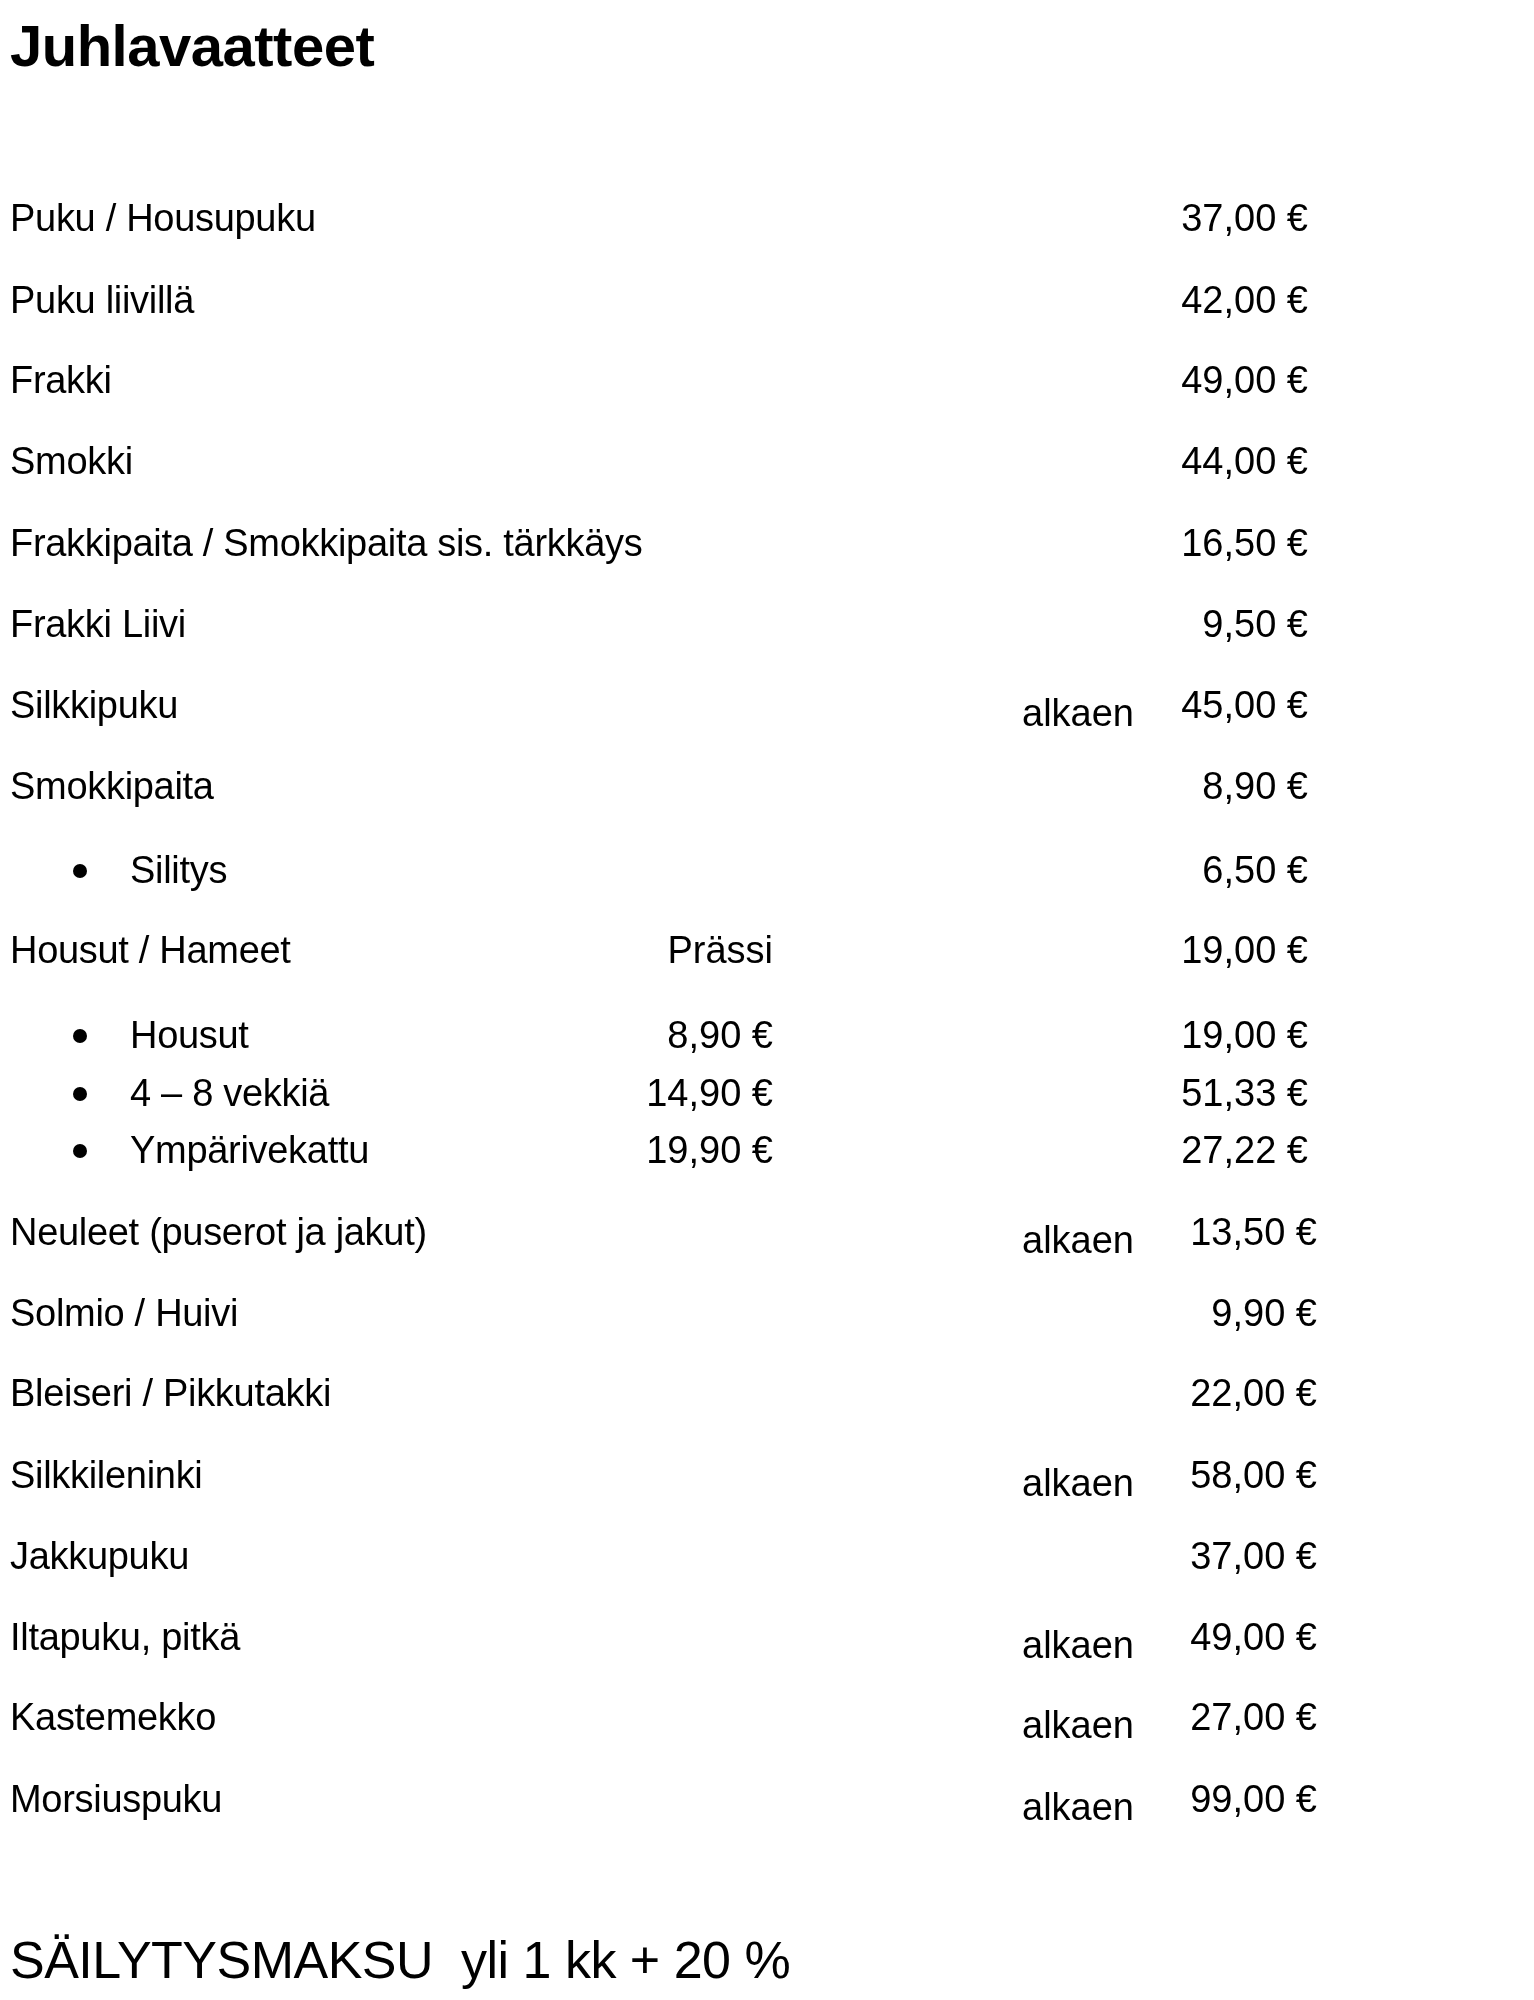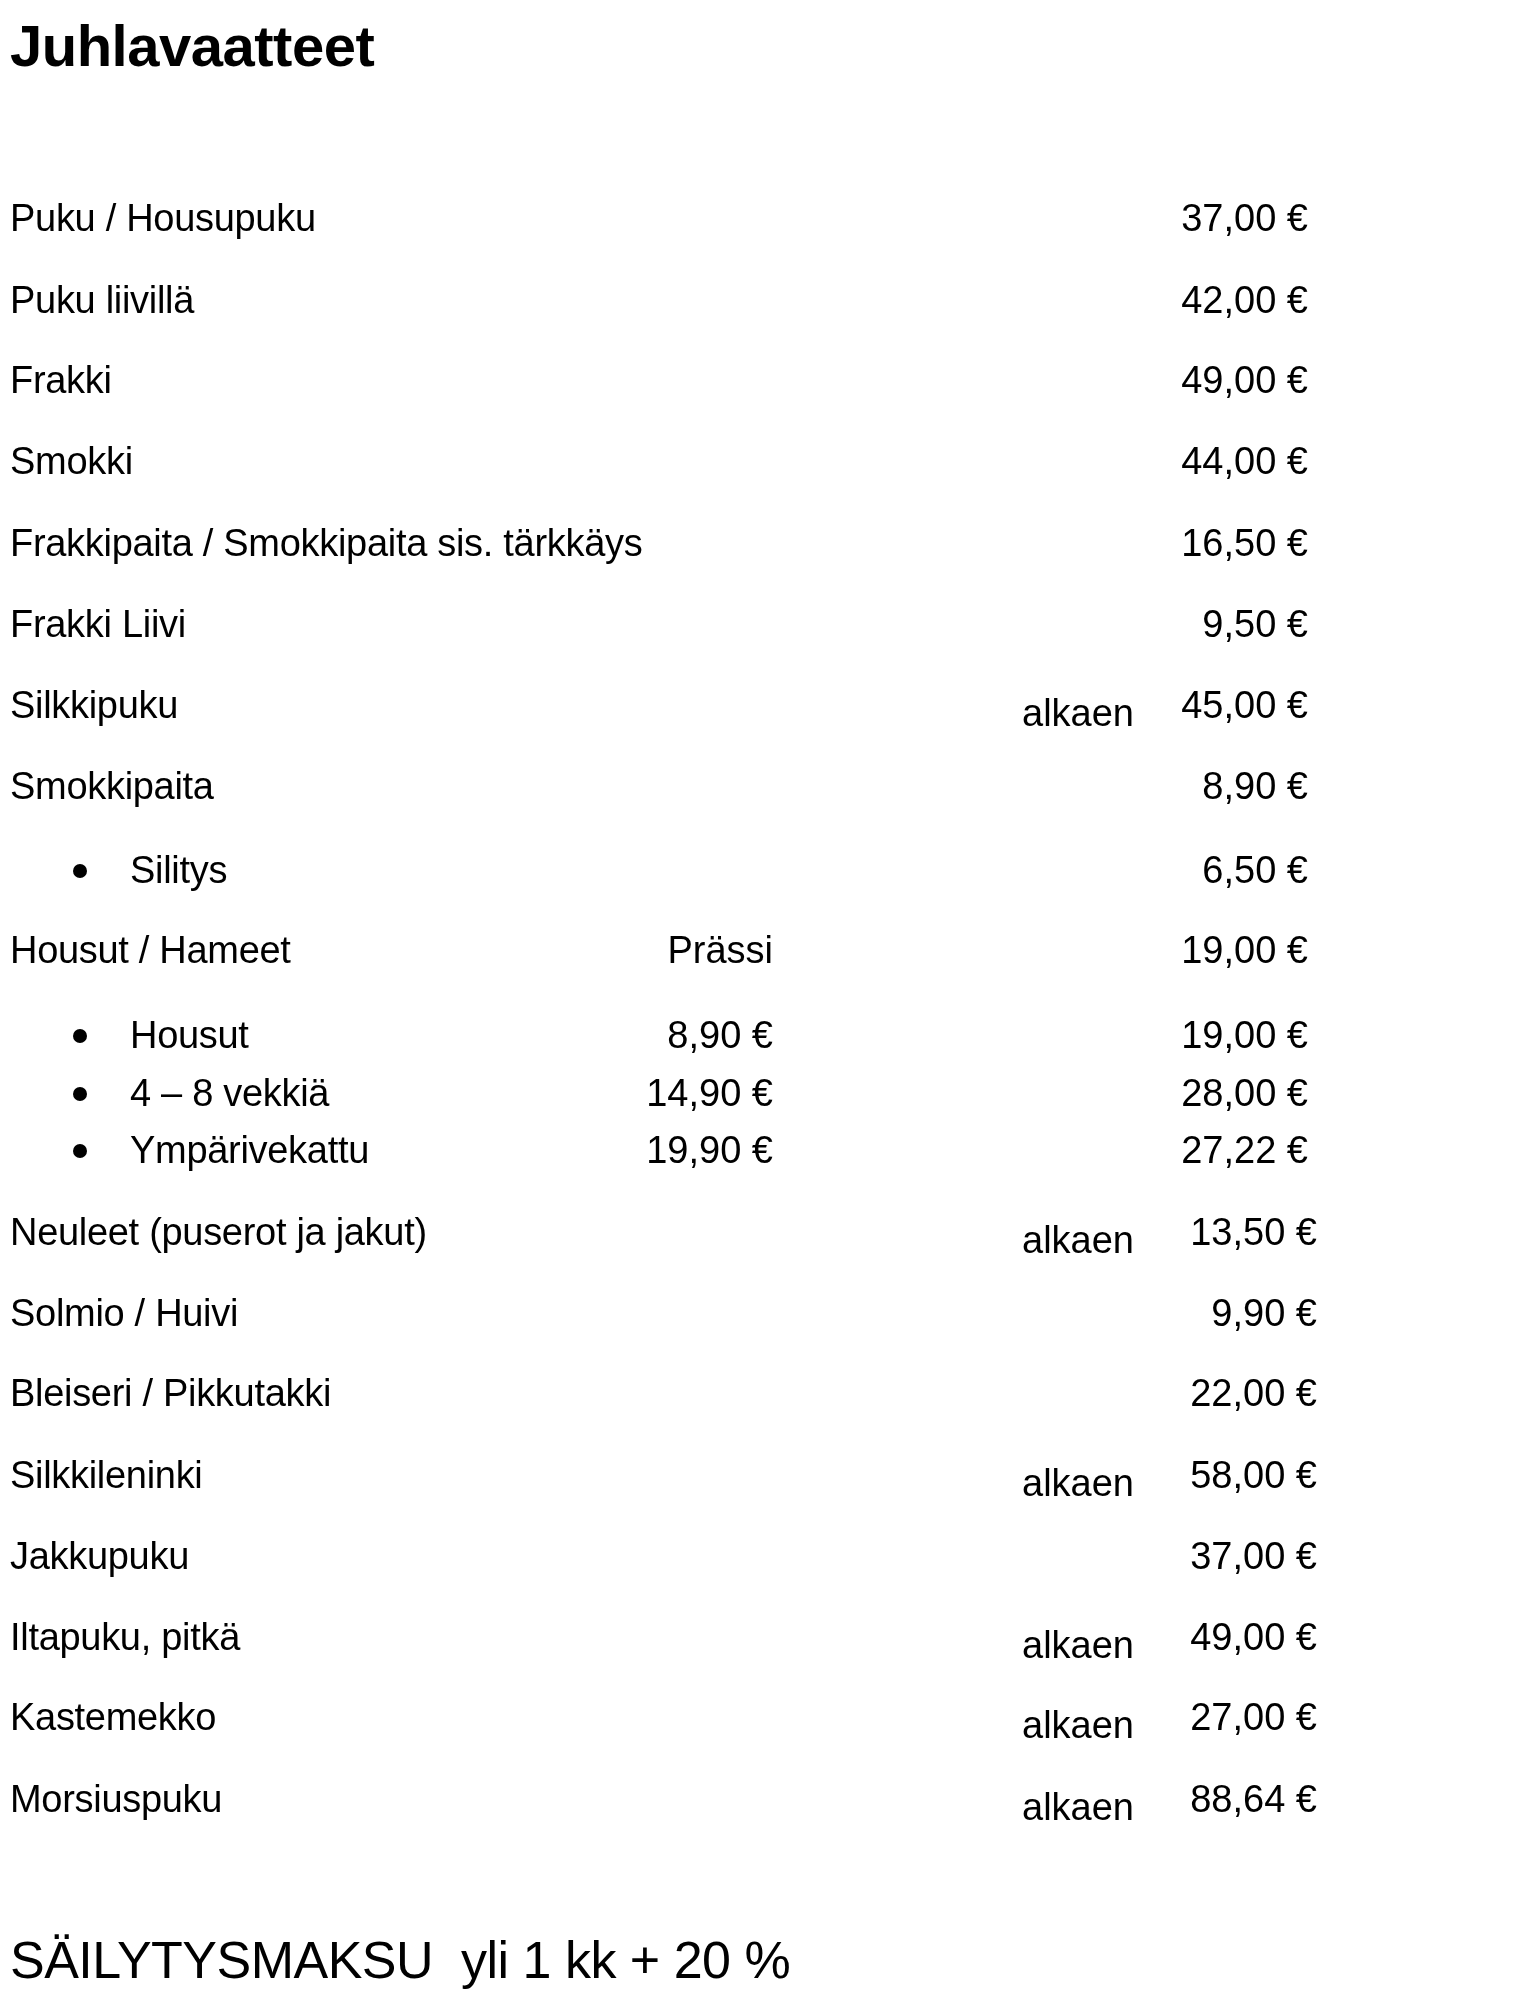--- a/index.html
+++ b/index.html
@@ -85,21 +85,21 @@
   <div class="row sub" style="top:1010px">
     <span class="bullet"></span>
     <span class="label">Housut</span>
     <span class="mid">8,90 €</span>
     <span class="price a">19,00 €</span>
   </div>
   <div class="row sub" style="top:1068px">
     <span class="bullet"></span>
     <span class="label">4 – 8 vekkiä</span>
     <span class="mid">14,90 €</span>
-    <span class="price a">28,00 €</span>
+    <span class="price a">51,33 €</span>
   </div>
   <div class="row sub" style="top:1125px">
     <span class="bullet"></span>
     <span class="label">Ympärivekattu</span>
     <span class="mid">19,90 €</span>
     <span class="price a">27,22 €</span>
   </div>
   <div class="row" style="top:1207px">
     <span class="label">Neuleet (puserot ja jakut)</span>
     <span class="prefix">alkaen</span>
@@ -128,17 +128,17 @@
     <span class="price b">49,00 €</span>
   </div>
   <div class="row" style="top:1692px">
     <span class="label">Kastemekko</span>
     <span class="prefix">alkaen</span>
     <span class="price b">27,00 €</span>
   </div>
   <div class="row" style="top:1774px">
     <span class="label">Morsiuspuku</span>
     <span class="prefix">alkaen</span>
-    <span class="price b">88,64 €</span>
+    <span class="price b">99,00 €</span>
   </div>
 </div>
 
 <div class="footer">SÄILYTYSMAKSU  yli 1 kk + 20 %</div>
 
 </body></html>

